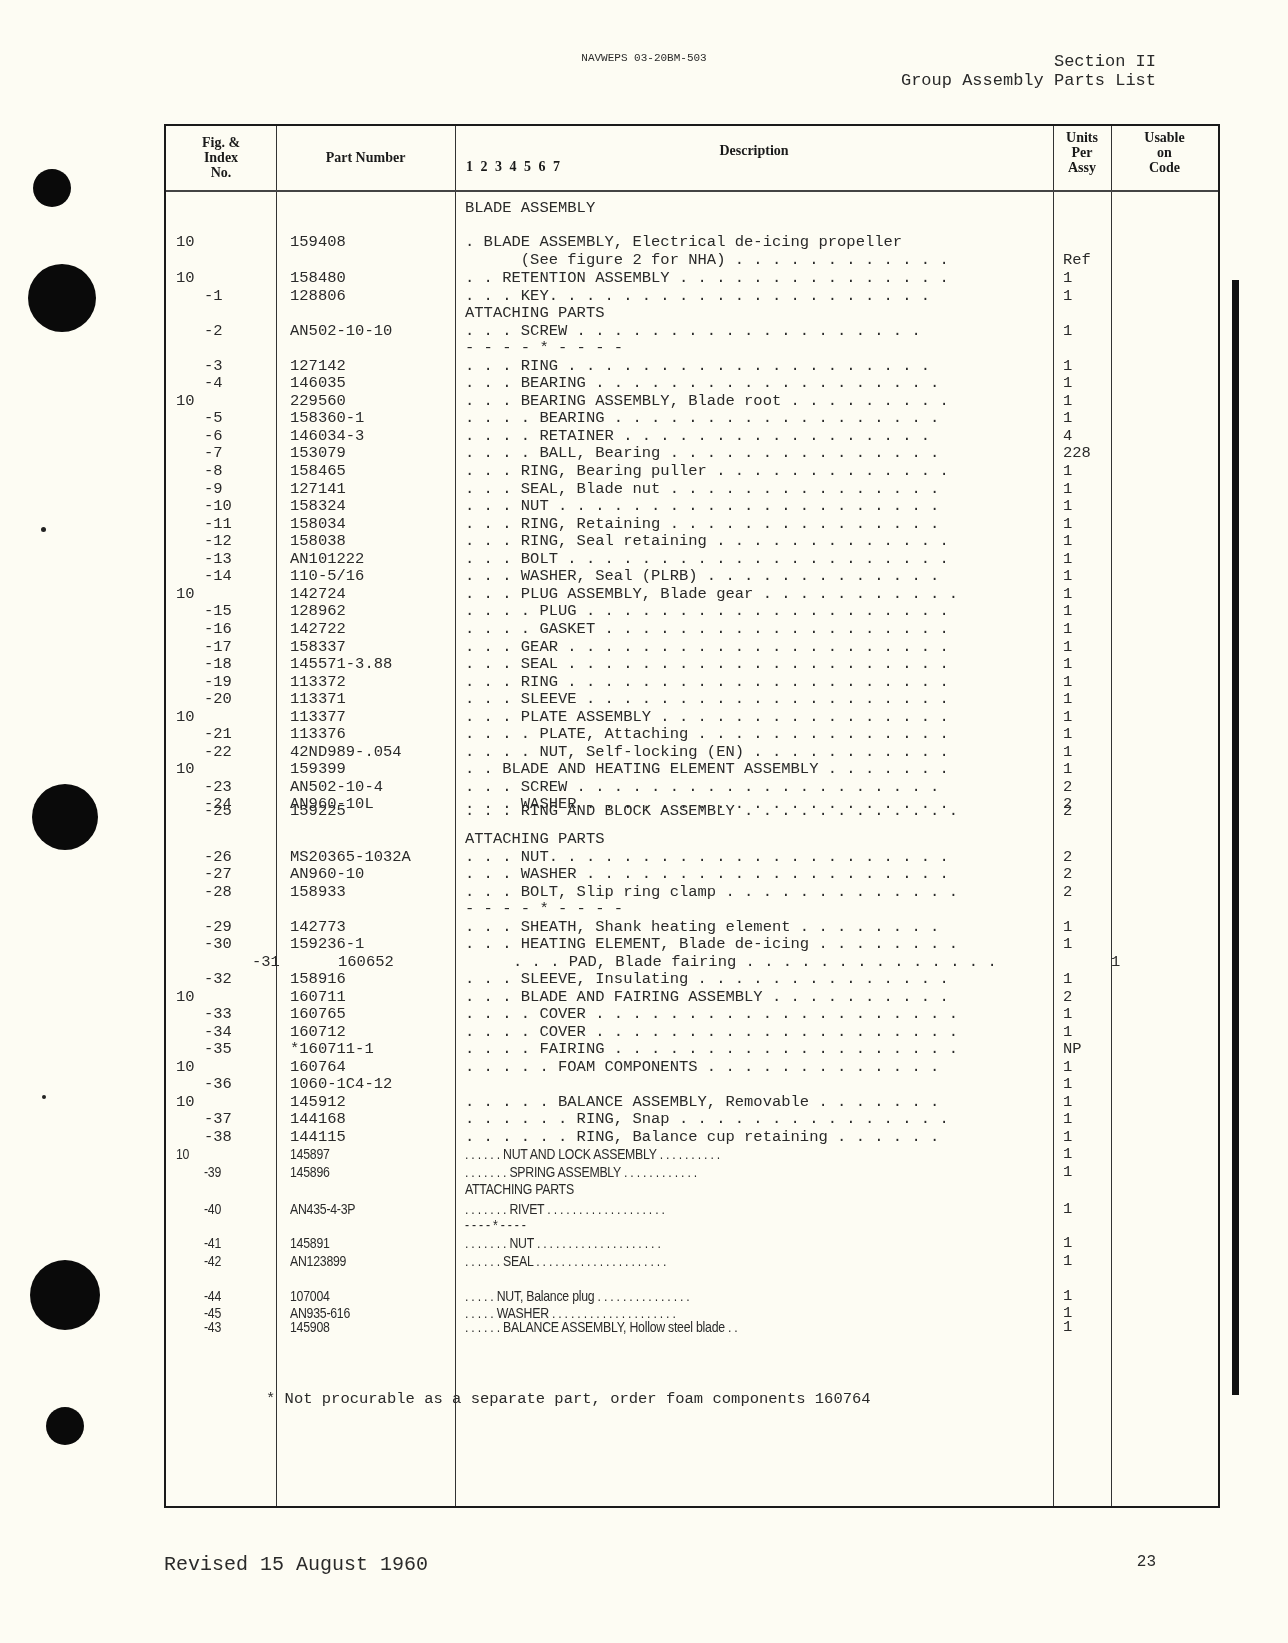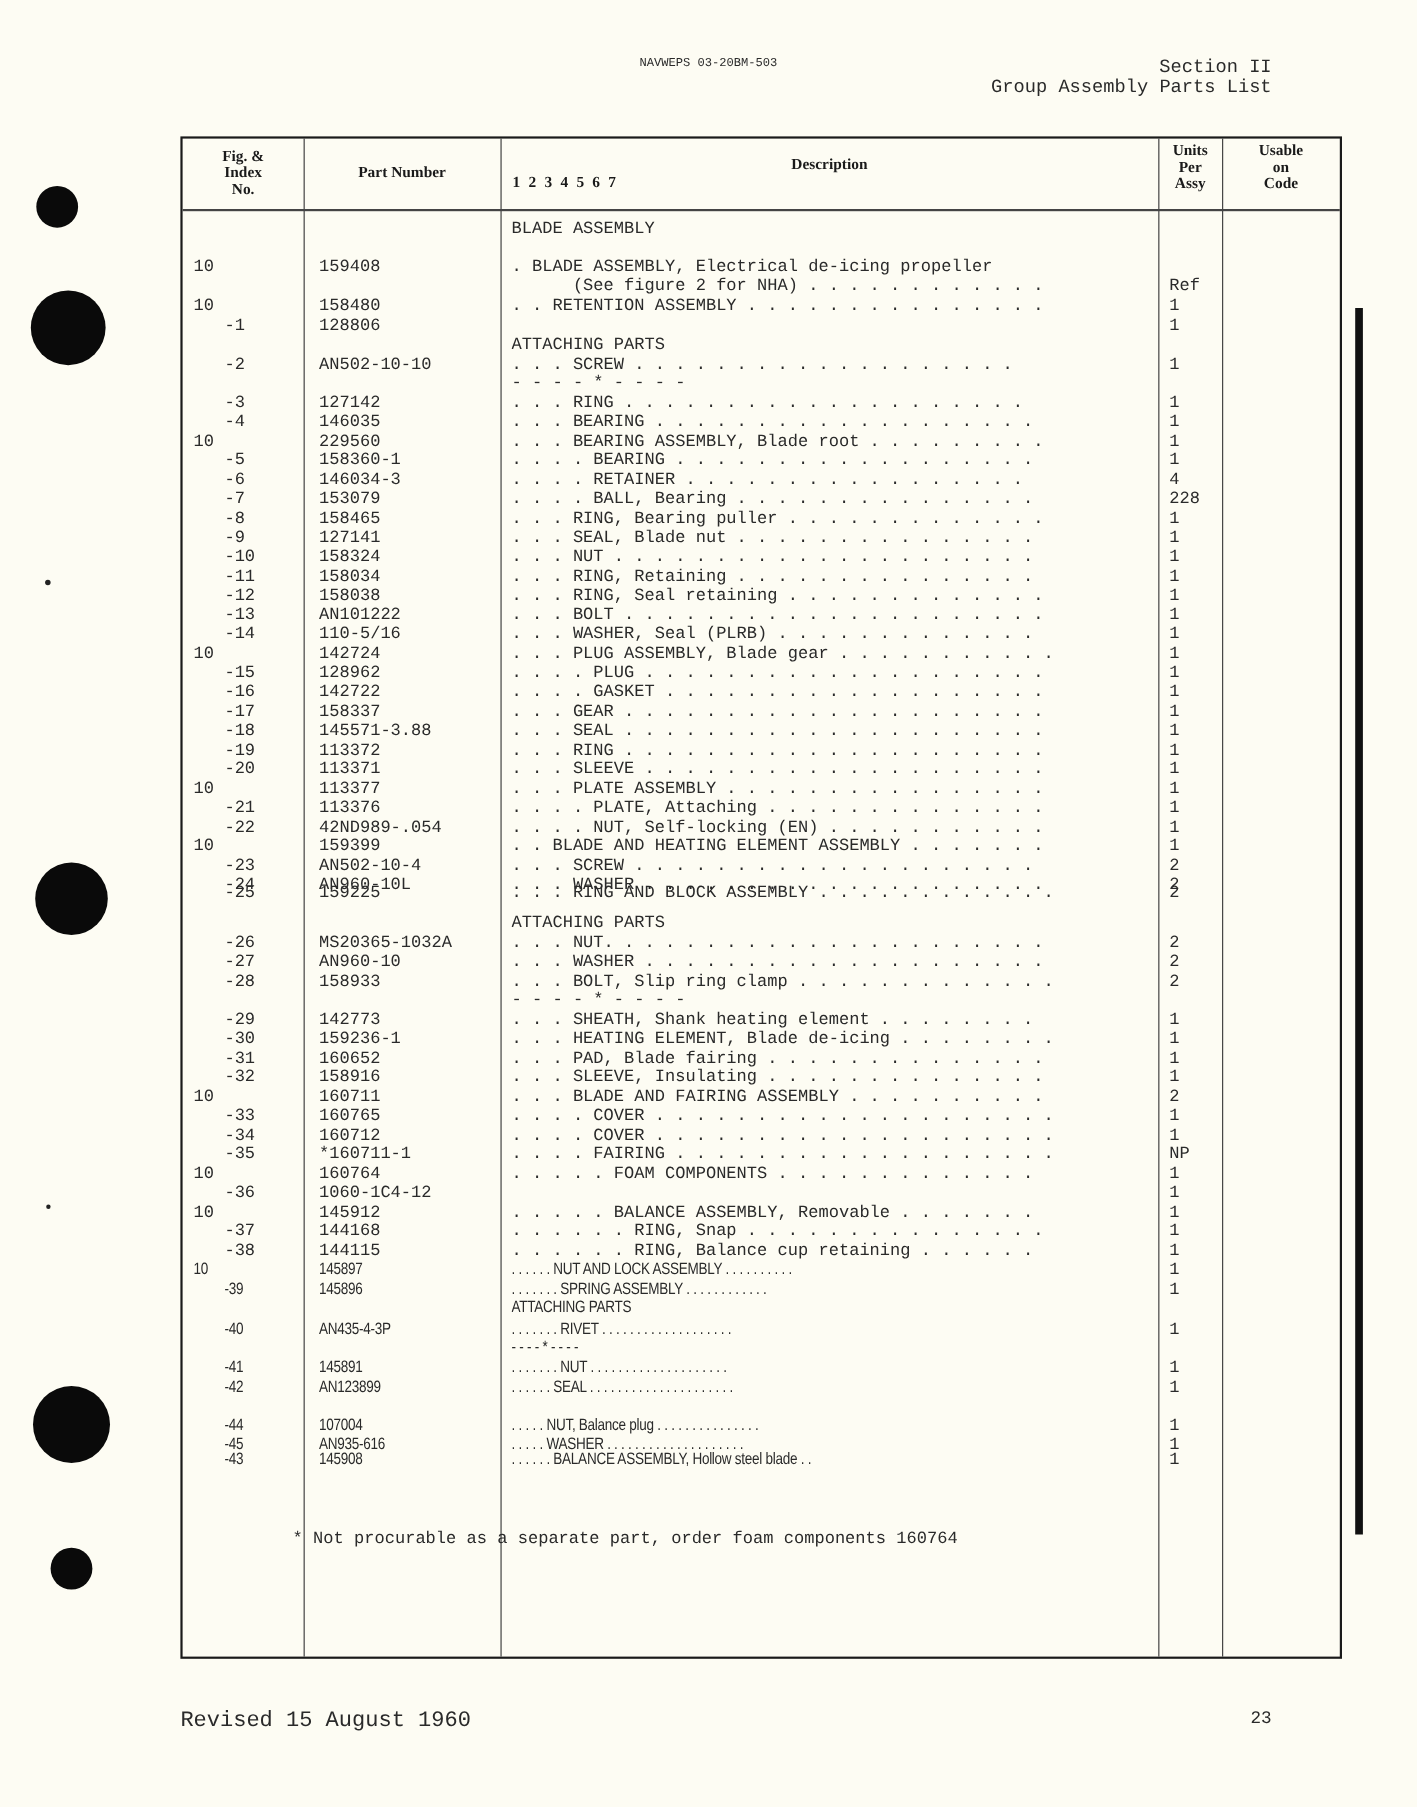--- a/index.html
+++ b/index.html
@@ -61,21 +61,21 @@
 Assy</div>
   <div class="th" style="left:945px;width:107px;top:4px;white-space:pre-line;">Usable
 on
 Code</div>
 
   <div id="rows">
       <div class="row" style="top: 73px;"><span class="c-fig"></span><span class="c-pn"></span><span class="c-desc">BLADE ASSEMBLY</span><span class="c-units"></span></div>
       <div class="row" style="top: 107px;"><span class="c-fig">10</span><span class="c-pn">159408</span><span class="c-desc">. BLADE ASSEMBLY, Electrical de-icing propeller</span><span class="c-units"></span></div>
       <div class="row" style="top: 125px;"><span class="c-fig"></span><span class="c-pn"></span><span class="c-desc">      (See figure 2 for NHA) . . . . . . . . . . . .</span><span class="c-units">Ref</span></div>
       <div class="row" style="top: 143px;"><span class="c-fig">10</span><span class="c-pn">158480</span><span class="c-desc">. . RETENTION ASSEMBLY . . . . . . . . . . . . . . .</span><span class="c-units">1</span></div>
-      <div class="row" style="top: 161px;"><span class="c-fig sub">-1</span><span class="c-pn">128806</span><span class="c-units">1</span></div>
+      <div class="row" style="top: 161px;"><span class="c-fig sub">-1</span><span class="c-pn">128806</span><span class="c-desc">. . . KEY. . . . . . . . . . . . . . . . . . . . .</span><span class="c-units">1</span></div>
       <div class="row" style="top: 178px;"><span class="c-fig"></span><span class="c-pn"></span><span class="c-desc">ATTACHING PARTS</span><span class="c-units"></span></div>
       <div class="row" style="top: 196px;"><span class="c-fig sub">-2</span><span class="c-pn">AN502-10-10</span><span class="c-desc">. . . SCREW . . . . . . . . . . . . . . . . . . .</span><span class="c-units">1</span></div>
       <div class="row" style="top: 213px;"><span class="c-fig"></span><span class="c-pn"></span><span class="c-desc">- - - - * - - - -</span><span class="c-units"></span></div>
       <div class="row" style="top: 231px;"><span class="c-fig sub">-3</span><span class="c-pn">127142</span><span class="c-desc">. . . RING . . . . . . . . . . . . . . . . . . . .</span><span class="c-units">1</span></div>
       <div class="row" style="top: 248px;"><span class="c-fig sub">-4</span><span class="c-pn">146035</span><span class="c-desc">. . . BEARING . . . . . . . . . . . . . . . . . . .</span><span class="c-units">1</span></div>
       <div class="row" style="top: 266px;"><span class="c-fig">10</span><span class="c-pn">229560</span><span class="c-desc">. . . BEARING ASSEMBLY, Blade root . . . . . . . . .</span><span class="c-units">1</span></div>
       <div class="row" style="top: 283px;"><span class="c-fig sub">-5</span><span class="c-pn">158360-1</span><span class="c-desc">. . . . BEARING . . . . . . . . . . . . . . . . . .</span><span class="c-units">1</span></div>
       <div class="row" style="top: 301px;"><span class="c-fig sub">-6</span><span class="c-pn">146034-3</span><span class="c-desc">. . . . RETAINER . . . . . . . . . . . . . . . . .</span><span class="c-units">4</span></div>
       <div class="row" style="top: 318px;"><span class="c-fig sub">-7</span><span class="c-pn">153079</span><span class="c-desc">. . . . BALL, Bearing . . . . . . . . . . . . . . .</span><span class="c-units">228</span></div>
       <div class="row" style="top: 336px;"><span class="c-fig sub">-8</span><span class="c-pn">158465</span><span class="c-desc">. . . RING, Bearing puller . . . . . . . . . . . . .</span><span class="c-units">1</span></div>
@@ -99,21 +99,21 @@
       <div class="row" style="top: 652px;"><span class="c-fig sub">-23</span><span class="c-pn">AN502-10-4</span><span class="c-desc">. . . SCREW . . . . . . . . . . . . . . . . . . . .</span><span class="c-units">2</span></div>
       <div class="row" style="top: 669px;"><span class="c-fig sub">-24</span><span class="c-pn">AN960-10L</span><span class="c-desc">. . . WASHER . . . . . . . . . . . . . . . . . . . .</span><span class="c-units">2</span></div>
       <div class="row" style="top: 676px; padding-left: 15px;"><span class="c-fig sub">-25</span><span class="c-pn">159225</span><span class="c-desc">. . . RING AND BLOCK ASSEMBLY . . . . . . . . . . . .</span><span class="c-units">2</span></div>
       <div class="row" style="top: 704px;"><span class="c-fig"></span><span class="c-pn"></span><span class="c-desc">ATTACHING PARTS</span><span class="c-units"></span></div>
       <div class="row" style="top: 722px;"><span class="c-fig sub">-26</span><span class="c-pn">MS20365-1032A</span><span class="c-desc">. . . NUT. . . . . . . . . . . . . . . . . . . . . .</span><span class="c-units">2</span></div>
       <div class="row" style="top: 739px;"><span class="c-fig sub">-27</span><span class="c-pn">AN960-10</span><span class="c-desc">. . . WASHER . . . . . . . . . . . . . . . . . . . .</span><span class="c-units">2</span></div>
       <div class="row" style="top: 757px;"><span class="c-fig sub">-28</span><span class="c-pn">158933</span><span class="c-desc">. . . BOLT, Slip ring clamp . . . . . . . . . . . . .</span><span class="c-units">2</span></div>
       <div class="row" style="top: 774px;"><span class="c-fig"></span><span class="c-pn"></span><span class="c-desc">- - - - * - - - -</span><span class="c-units"></span></div>
       <div class="row" style="top: 792px;"><span class="c-fig sub">-29</span><span class="c-pn">142773</span><span class="c-desc">. . . SHEATH, Shank heating element . . . . . . . .</span><span class="c-units">1</span></div>
       <div class="row" style="top: 809px;"><span class="c-fig sub">-30</span><span class="c-pn">159236-1</span><span class="c-desc">. . . HEATING ELEMENT, Blade de-icing . . . . . . . .</span><span class="c-units">1</span></div>
-      <div class="row" style="top: 827px;"><span class="c-fig sub">-31</span><span class="c-pn">160652</span><span class="c-desc">. . . PAD, Blade fairing . . . . . . . . . . . . . .</span><span class="c-units">1</span></div>
+      <div class="row" style="top: 827px; margin-left: 48px;"><span class="c-fig sub">-31</span><span class="c-pn">160652</span><span class="c-desc">. . . PAD, Blade fairing . . . . . . . . . . . . . .</span><span class="c-units">1</span></div>
       <div class="row" style="top: 844px;"><span class="c-fig sub">-32</span><span class="c-pn">158916</span><span class="c-desc">. . . SLEEVE, Insulating . . . . . . . . . . . . . .</span><span class="c-units">1</span></div>
       <div class="row" style="top: 862px;"><span class="c-fig">10</span><span class="c-pn">160711</span><span class="c-desc">. . . BLADE AND FAIRING ASSEMBLY . . . . . . . . . .</span><span class="c-units">2</span></div>
       <div class="row" style="top: 879px;"><span class="c-fig sub">-33</span><span class="c-pn">160765</span><span class="c-desc">. . . . COVER . . . . . . . . . . . . . . . . . . . .</span><span class="c-units">1</span></div>
       <div class="row" style="top: 897px;"><span class="c-fig sub">-34</span><span class="c-pn">160712</span><span class="c-desc">. . . . COVER . . . . . . . . . . . . . . . . . . . .</span><span class="c-units">1</span></div>
       <div class="row" style="top: 914px;"><span class="c-fig sub">-35</span><span class="c-pn">*160711-1</span><span class="c-desc">. . . . FAIRING . . . . . . . . . . . . . . . . . . .</span><span class="c-units">NP</span></div>
       <div class="row" style="top: 932px;"><span class="c-fig">10</span><span class="c-pn">160764</span><span class="c-desc">. . . . . FOAM COMPONENTS . . . . . . . . . . . . .</span><span class="c-units">1</span></div>
       <div class="row" style="top: 949px;"><span class="c-fig sub">-36</span><span class="c-pn">1060-1C4-12</span><span class="c-units">1</span></div>
       <div class="row" style="top: 967px;"><span class="c-fig">10</span><span class="c-pn">145912</span><span class="c-desc">. . . . . BALANCE ASSEMBLY, Removable . . . . . . .</span><span class="c-units">1</span></div>
       <div class="row" style="top: 984px;"><span class="c-fig sub">-37</span><span class="c-pn">144168</span><span class="c-desc">. . . . . . RING, Snap . . . . . . . . . . . . . . .</span><span class="c-units">1</span></div>
       <div class="row" style="top: 1002px;"><span class="c-fig sub">-38</span><span class="c-pn">144115</span><span class="c-desc">. . . . . . RING, Balance cup retaining . . . . . .</span><span class="c-units">1</span></div>

